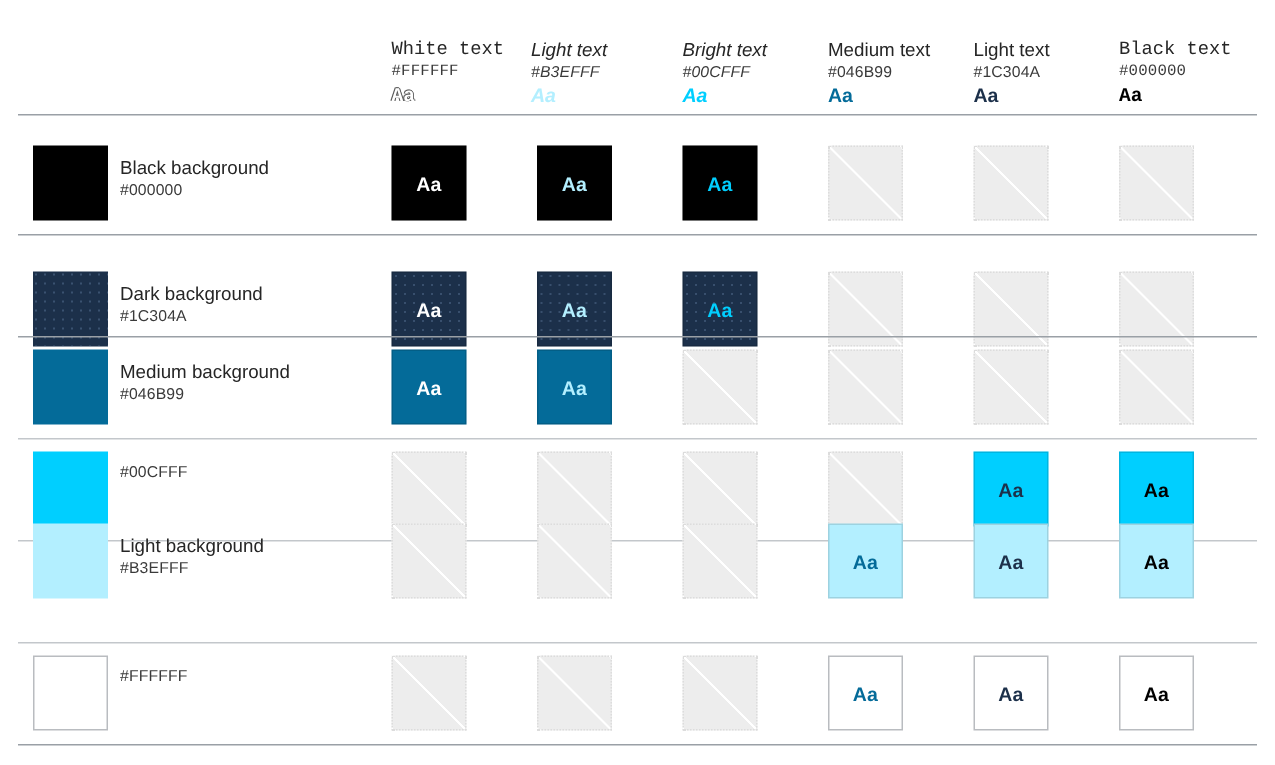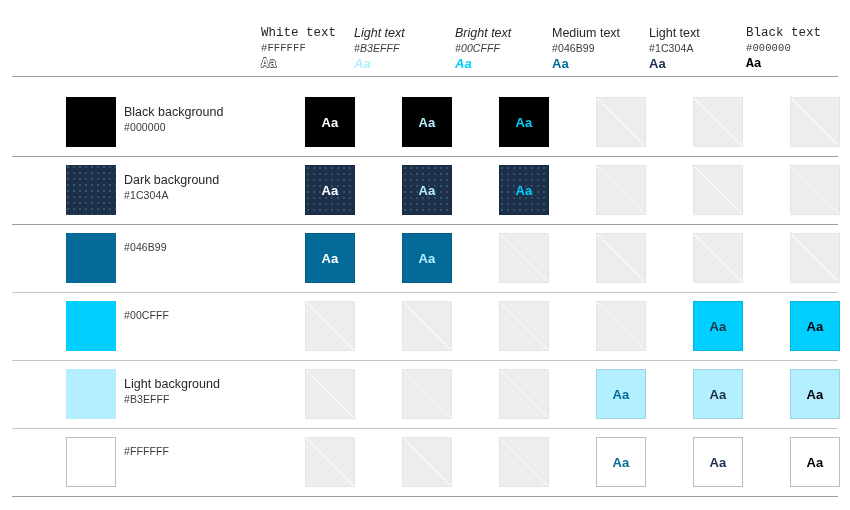--- a/index.html
+++ b/index.html
@@ -62,21 +62,21 @@
   .sep {
     position: absolute;
     left: 12px;
     width: 826px;
     height: 1px;
     background: #9aa0a6;
   }
   .sep.faint { background: #c3c7cb; }
 
   
-  .row { position: absolute; left: 0; width: 697px; height: 68px; margin-left: 44px; }
+  .row { position: absolute; left: 0; width: 697px; height: 68px; }
 
   .row-swatch {
     position: absolute;
     left: 22px; top: 9px;
     width: 50px; height: 50px;
   }
   .row-swatch.bordered { border: 1px solid #b9bcc0; }
   .row-swatch.textured {
     background-image:
       radial-gradient(circle at 2px 2px, rgba(120,150,190,0.33) 0.7px, transparent 1px);
@@ -185,21 +185,21 @@
         <span class="aa" style="color: rgb(179, 239, 255);">Aa</span>
       </div>
       <div class="cell active" style="left: 455px; background-color: rgb(0, 0, 0);">
         <span class="aa" style="color: rgb(0, 207, 255);">Aa</span>
       </div>
       <div class="cell disabled" style="left: 552px;"></div>
       <div class="cell disabled" style="left: 649px;"></div>
       <div class="cell disabled" style="left: 746px;"></div>
     </div>
     <div class="sep" style="top: 156px;"></div>
-    <div class="row" style="top: 156px; padding-left: 11px;">
+    <div class="row" style="top: 172px; padding-left: 11px;">
       <div class="row-swatch textured" style="background-color: rgb(28, 48, 74);"></div>
       <div class="row-label">
         <div class="row-name">Dark background</div>
         <div class="row-hex">#1C304A</div>
       </div>
       <div class="cell active textured" style="left: 261px; background-color: rgb(28, 48, 74);">
         <span class="aa" style="color: rgb(255, 255, 255);">Aa</span>
       </div>
       <div class="cell active textured" style="left: 358px; background-color: rgb(28, 48, 74);">
         <span class="aa" style="color: rgb(179, 239, 255);">Aa</span>
@@ -208,20 +208,21 @@
         <span class="aa" style="color: rgb(0, 207, 255);">Aa</span>
       </div>
       <div class="cell disabled" style="left: 552px;"></div>
       <div class="cell disabled" style="left: 649px;"></div>
       <div class="cell disabled" style="left: 746px;"></div>
     </div>
     <div class="sep" style="top: 224px;"></div>
     <div class="row" style="top: 224px;">
       <div class="row-swatch" style="background-color: rgb(4, 107, 153);"></div>
       <div class="row-label">
+        <div class="row-name">Medium background</div>
         <div class="row-hex">#046B99</div>
       </div>
       <div class="cell active" style="left: 261px; background-color: rgb(4, 107, 153);">
         <span class="aa" style="color: rgb(255, 255, 255);">Aa</span>
       </div>
       <div class="cell active" style="left: 358px; background-color: rgb(4, 107, 153);">
         <span class="aa" style="color: rgb(179, 239, 255);">Aa</span>
       </div>
       <div class="cell disabled" style="left: 455px;"></div>
       <div class="cell disabled" style="left: 552px;"></div>
@@ -239,21 +240,21 @@
       <div class="cell disabled" style="left: 455px;"></div>
       <div class="cell disabled" style="left: 552px;"></div>
       <div class="cell active" style="left: 649px; background-color: rgb(0, 207, 255);">
         <span class="aa" style="color: rgb(28, 48, 74);">Aa</span>
       </div>
       <div class="cell active" style="left: 746px; background-color: rgb(0, 207, 255);">
         <span class="aa" style="color: rgb(0, 0, 0);">Aa</span>
       </div>
     </div>
     <div class="sep faint" style="top: 360px;"></div>
-    <div class="row" style="top: 360px; text-decoration: underline;">
+    <div class="row" style="top: 340px; text-decoration: underline;">
       <div class="row-swatch" style="background-color: rgb(179, 239, 255);"></div>
       <div class="row-label">
         <div class="row-name">Light background</div>
         <div class="row-hex">#B3EFFF</div>
       </div>
       <div class="cell disabled" style="left: 261px;"></div>
       <div class="cell disabled" style="left: 358px;"></div>
       <div class="cell disabled" style="left: 455px;"></div>
       <div class="cell active" style="left: 552px; background-color: rgb(179, 239, 255);">
         <span class="aa" style="color: rgb(4, 107, 153);">Aa</span>

